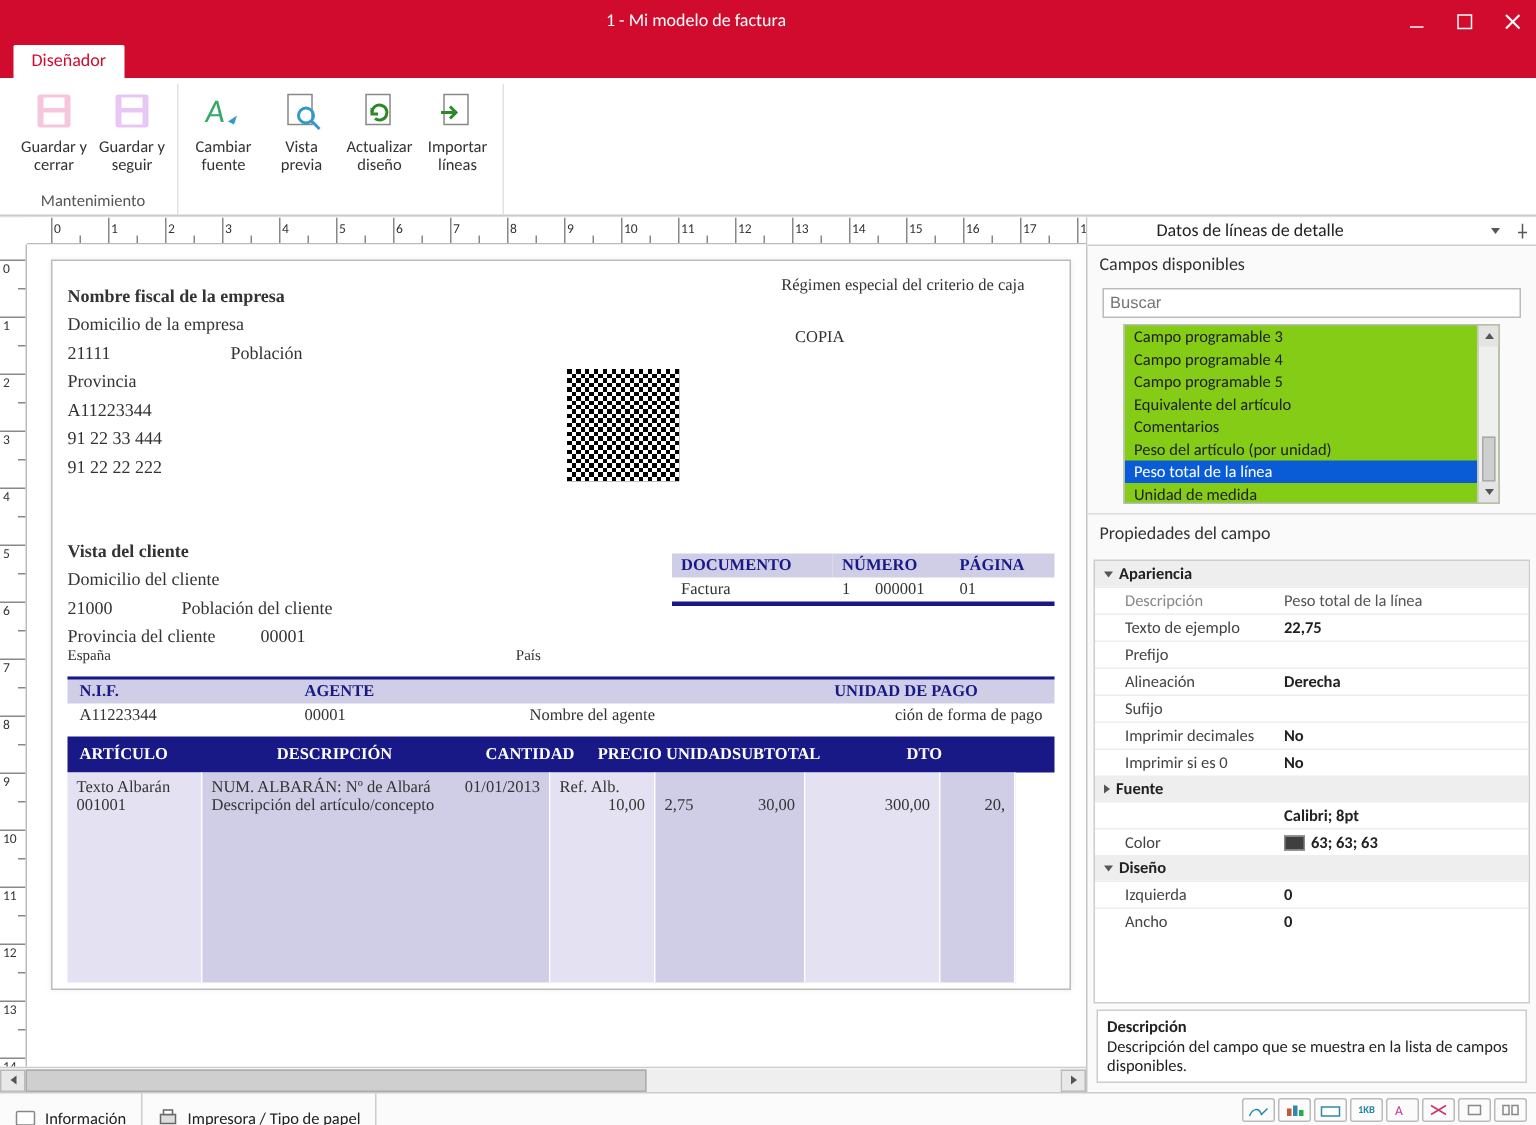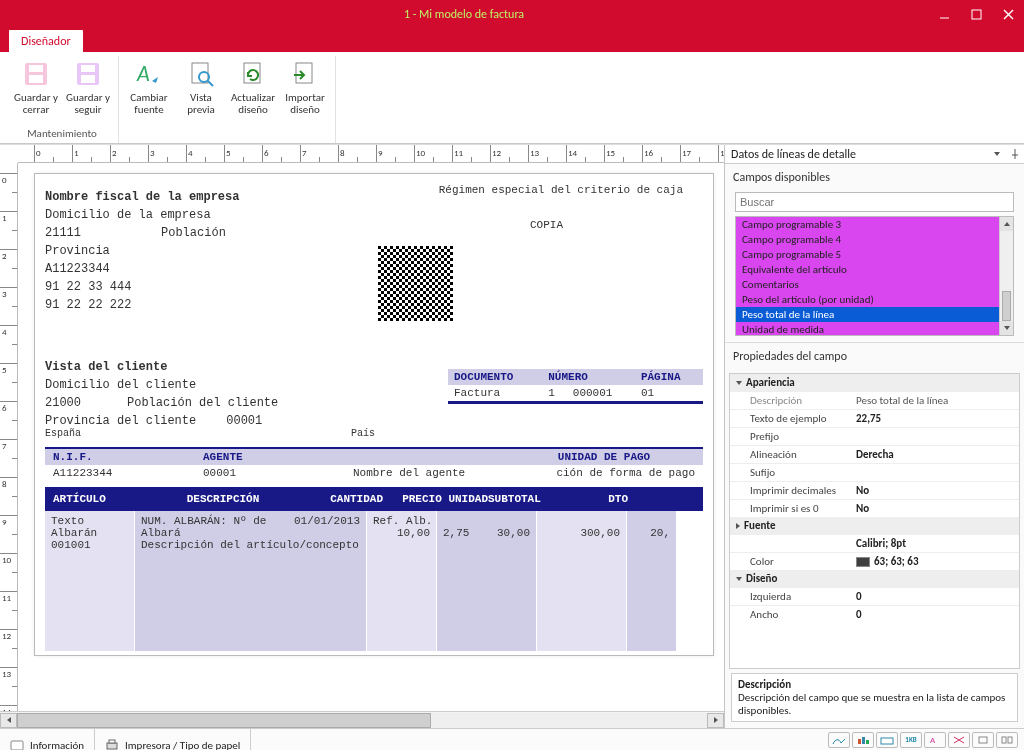--- a/index.html
+++ b/index.html
@@ -11,21 +11,21 @@
     --blue-header:#181987;
     --blue-sub:#6464c1;
     --lavender-light:#e4e2f2;
     --lavender-med:#d0cde6;
     --text:#222;
     --text-muted:#555;
   }
   *{box-sizing:border-box;}
   body{margin:0;font-family:'Segoe UI',Calibri,Arial,sans-serif;font-size:12px;color:var(--text);background:#fff;overflow:hidden;}
   .app{width:1024px;height:750px;display:flex;flex-direction:column;position:relative;}
-  .titlebar{height:28px;background:var(--red);color:#bef264;display:flex;align-items:center;position:relative;justify-content:center;}
+  .titlebar{height:28px;background:var(--red);color:#ffffff;display:flex;align-items:center;position:relative;justify-content:center;}
   .titlebar-title{flex:1;text-align:center;font-size:12px;}
   .titlebar-btns{display:flex;}
   .titlebar-btn{width:32px;height:28px;display:flex;align-items:center;justify-content:center;cursor:pointer;}
   .titlebar-btn svg{width:11px;height:11px;}
   .tabstrip{height:24px;background:var(--red);display:flex;align-items:flex-end;padding-left:8px;}
   .tab{background:#fff;border:1px solid var(--red);border-bottom:none;padding:4px 12px;font-size:12px;border-radius:2px 2px 0 0;color:var(--red);}
   .ribbon{height:92px;background:#fff;border-bottom:1px solid var(--gray-border);display:flex;padding:4px 6px 0;}
   .ribbon-group{display:flex;flex-direction:column;border-right:1px solid #e1e1e1;padding:0 4px;}
   .ribbon-btns{display:flex;flex:1;}
   .ribbon-btn{width:52px;display:flex;flex-direction:column;align-items:center;justify-content:flex-start;padding:2px 2px 0;text-align:center;font-size:11px;line-height:1.1;cursor:pointer;color:#333;}
@@ -38,21 +38,21 @@
   .hruler .tick{position:absolute;top:0;height:100%;border-left:1px solid #888;}
   .hruler .tick.small{top:12px;}
   .hruler .lbl{position:absolute;top:2px;font-size:9px;color:#333;}
   .canvas-scroll{flex:1;display:flex;min-height:0;position:relative;}
   .vruler{width:18px;background:#fff;border-right:1px solid #bbb;position:relative;overflow:hidden;}
   .vruler .tick{position:absolute;left:0;width:100%;border-top:1px solid #888;}
   .vruler .tick.small{left:12px;}
   .vruler .lbl{position:absolute;left:2px;font-size:9px;color:#333;}
   .canvas{flex:1;background:#fff;position:relative;overflow:hidden;}
   .page{position:absolute;left:16px;top:10px;width:680px;background:#fff;border:1px solid #bbb;box-shadow:0 0 4px rgba(0,0,0,0.08);}
-  .page-inner{padding:10px 10px 4px 10px;font-family:Liberation Mono, monospace;color:#333;}
+  .page-inner{padding:10px 10px 4px 10px;font-family:Liberation Serif, serif;color:#333;}
   .company-block{position:relative;min-height:170px;}
   .company-name{font-weight:600;padding-top:6px;font-size:12px;}
   .company-line{padding-top:4px;font-size:12px;}
   .qr{position:absolute;right:250px;top:62px;width:75px;height:75px;
     background:
       repeating-linear-gradient(0deg,#000 0 3px,#fff 3px 6px),
       repeating-linear-gradient(90deg,#000 0 3px,#fff 3px 6px);
     background-blend-mode:difference;}
   .regimen{position:absolute;right:20px;top:0;font-size:11px;}
   .copia{position:absolute;right:140px;top:35px;font-size:11px;}
@@ -80,26 +80,26 @@
   .grid-body > div{padding:4px 6px;min-height:140px;}
   .gb-col{border-right:1px solid #fff;}
   .alt0{background:var(--lavender-light);}
   .alt1{background:var(--lavender-med);}
   .hscrollbar{height:17px;border-top:1px solid #ccc;background:#f3f3f3;display:flex;align-items:center;}
   .hscrollbar .sbtn{width:17px;height:15px;background:#e8e8e8;border:1px solid #bbb;display:flex;align-items:center;justify-content:center;cursor:pointer;}
   .hscrollbar .track{flex:1;height:15px;background:#efefef;position:relative;}
   .hscrollbar .thumb{position:absolute;left:0;top:0;height:100%;width:60%;background:#cfcfcf;border:1px solid #aaa;}
   .panel{width:300px;border-left:1px solid #c5c5c5;display:flex;flex-direction:column;background:#fafafa;}
   .panel-titlebar{display:flex;align-items:center;background:#fff;border-bottom:1px solid #ccc;}
-  .panel-select{flex:1;padding:2px 6px;font-size:12px;cursor:pointer;display:flex;align-items:center;justify-content:space-between;}
+  .panel-select{flex:1;padding:2px 6px;font-size:12px;cursor:pointer;display:flex;align-items:center;justify-content:space-between;margin-left:40px;}
   .panel-pin{width:18px;height:18px;display:flex;align-items:center;justify-content:center;cursor:pointer;}
   .section-title{padding:6px 8px;font-size:12px;color:#333;}
   .search-box{margin:2px 10px 4px;}
   .search-box input{width:100%;padding:3px 4px;border:1px solid #bbb;font-size:11px;color:#888;}
-  .field-list{margin:0 10px 6px;border:1px solid #bbb;background:#d946ef;height:120px;overflow:hidden;position:relative;}
+  .field-list{margin:0 24px 6px;border:1px solid #bbb;background:#84cc16;height:120px;overflow:hidden;position:relative;}
   .field-list-inner{position:absolute;inset:0 14px 0 0;overflow:hidden;}
   .field-item{padding:1px 6px;font-size:11px;cursor:pointer;}
   .field-item.selected{background:#0a5bd6;color:#fff;}
   .field-scroll{position:absolute;right:0;top:0;bottom:0;width:14px;background:#efefef;border-left:1px solid #ccc;display:flex;flex-direction:column;}
   .field-scroll .sbtn{height:14px;background:#e4e4e4;display:flex;align-items:center;justify-content:center;}
   .field-scroll .thumb{background:#cfcfcf;border:1px solid #aaa;margin:20px 1px;flex:0 0 30px;}
   .props{margin:4px 4px 0;background:#fff;border:1px solid #ccc;font-size:11px;flex:1;overflow:auto;}
   .props .group{background:#eee;padding:2px 6px;font-weight:600;display:flex;align-items:center;gap:4px;cursor:pointer;}
   .props .row{display:flex;border-top:1px solid #eee;}
   .props .row .k{width:120px;padding:2px 6px 2px 20px;color:#444;}
@@ -205,21 +205,21 @@
             </div>
           <span>Actualizar diseño</span>
         </div>
         <div class="ribbon-btn">
           <div class="ricon">
               <svg width="30" height="30">
                 <rect x="6" y="4" width="16" height="20" fill="#fff" stroke="#888"></rect>
                 <path d="M4 16 l10 0 m-4 -4 l4 4 -4 4" fill="none" stroke="#2a8a2a" stroke-width="2"></path>
               </svg>
             </div>
-          <span>Importar diseño</span>
+          <span>Importar líneas</span>
         </div>
       </div>
     </div>
   </div>
 
   <div class="workarea">
     <div class="canvas-pane">
       <div class="hruler" id="hruler">
           <div class="tick" style="left: 16px;"></div>
           <div class="lbl" style="left: 18px;">0</div>

